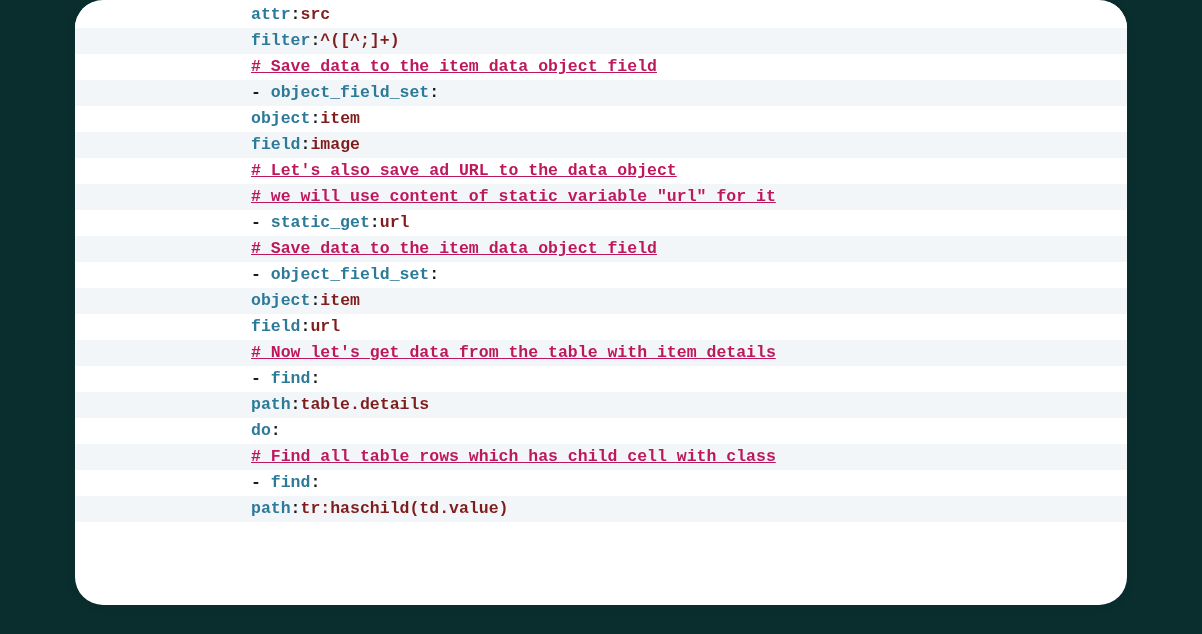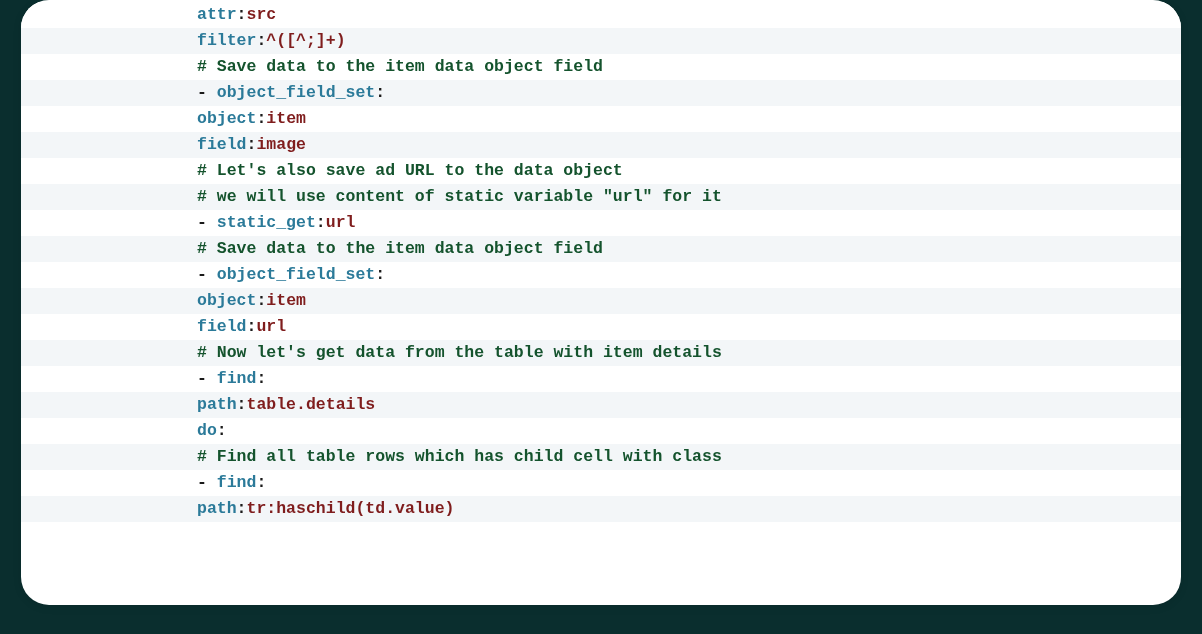--- a/index.html
+++ b/index.html
@@ -11,21 +11,21 @@
     display: flex;
     justify-content: center;
     align-items: flex-start;
     min-height: 634px;
     width: 1202px;
     overflow: hidden;
   }
   .card {
     background: #ffffff;
     border-radius: 28px;
-    width: 1160px;
+    width: 1052px;
     height: 605px;
     margin-top: 0;
     overflow: hidden;
     box-shadow: 0 2px 8px rgba(0,0,0,0.1);
     padding-top: 2px;
   }
   .code {
     white-space: pre;
     font-family: 'Consolas', 'Monaco', 'Courier New', monospace;
   }
@@ -36,21 +36,21 @@
     align-items: center;
   }
   .line:nth-child(odd) {
     background: #ffffff;
   }
   .line:nth-child(even) {
     background: #f3f6f8;
   }
   .key { color: #2b7a99; font-weight: 600; }
   .val { color: #7f1d1d; font-weight: 600; }
-  .comment { color: #14532d; font-weight: 600; }
+  .comment { color: #be185d; font-weight: 600; text-decoration: underline; }
   .dash { color: #1a1a1a; font-weight: 600; }
   .colon { color: #1a1a1a; font-weight: 600; }
 </style>
 </head>
 <body>
 
 <div class="card">
   <div class="code" id="code-container"><div class="line">                              <span class="key">attr</span><span class="colon">:</span> <span class="val">src</span></div><div class="line">                              <span class="key">filter</span><span class="colon">:</span> <span class="val">^([^;]+)</span></div><div class="line">                      <span class="comment"># Save data to the item data object field</span></div><div class="line">                      <span class="dash">- </span><span class="key">object_field_set</span><span class="colon">:</span></div><div class="line">                          <span class="key">object</span><span class="colon">:</span> <span class="val">item</span></div><div class="line">                          <span class="key">field</span><span class="colon">:</span> <span class="val">image</span></div><div class="line">                    <span class="comment"># Let's also save ad URL to the data object</span></div><div class="line">                    <span class="comment"># we will use content of static variable "url" for it</span></div><div class="line">                    <span class="dash">- </span><span class="key">static_get</span><span class="colon">:</span> <span class="val">url</span></div><div class="line">                    <span class="comment"># Save data to the item data object field</span></div><div class="line">                    <span class="dash">- </span><span class="key">object_field_set</span><span class="colon">:</span></div><div class="line">                        <span class="key">object</span><span class="colon">:</span> <span class="val">item</span></div><div class="line">                        <span class="key">field</span><span class="colon">:</span> <span class="val">url</span></div><div class="line">                    <span class="comment"># Now let's get data from the table with item details</span></div><div class="line">                    <span class="dash">- </span><span class="key">find</span><span class="colon">:</span></div><div class="line">                        <span class="key">path</span><span class="colon">:</span> <span class="val">table.details</span></div><div class="line">                        <span class="key">do</span><span class="colon">:</span></div><div class="line">                        <span class="comment"># Find all table rows which has child cell with class</span></div><div class="line">                        <span class="dash">- </span><span class="key">find</span><span class="colon">:</span></div><div class="line">                            <span class="key">path</span><span class="colon">:</span> <span class="val">tr:haschild(td.value)</span></div></div>
 </div>
 

